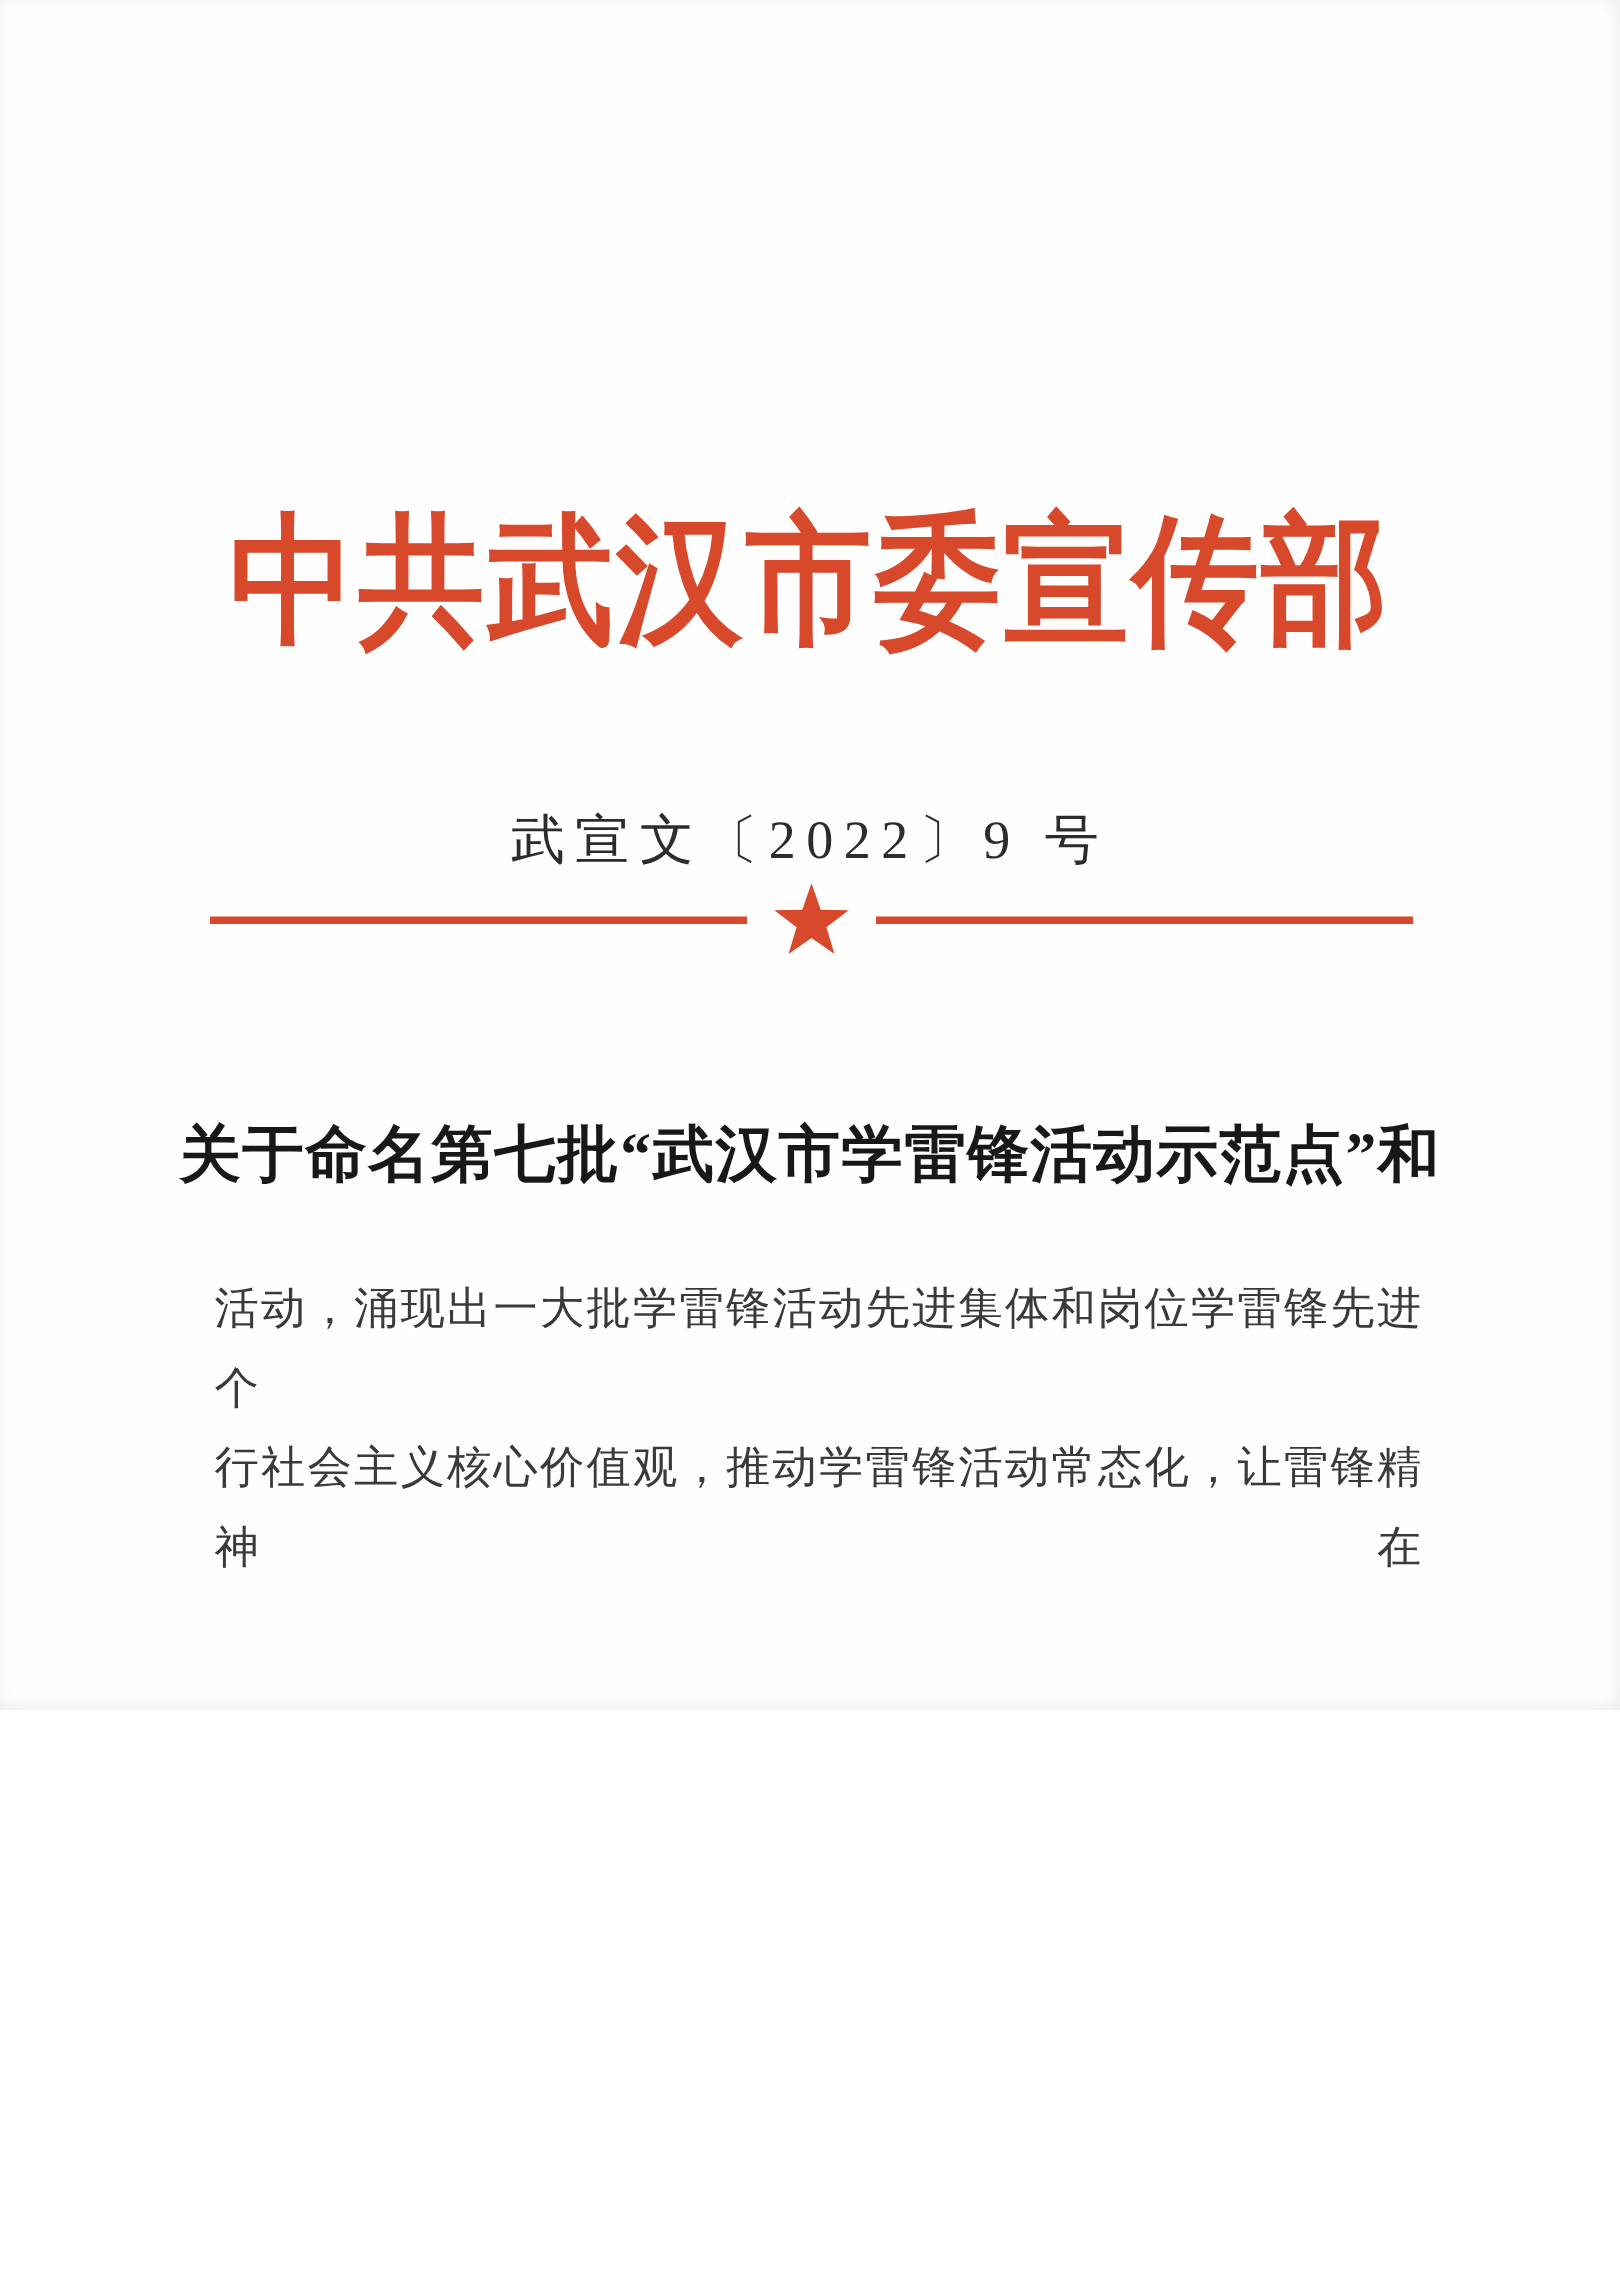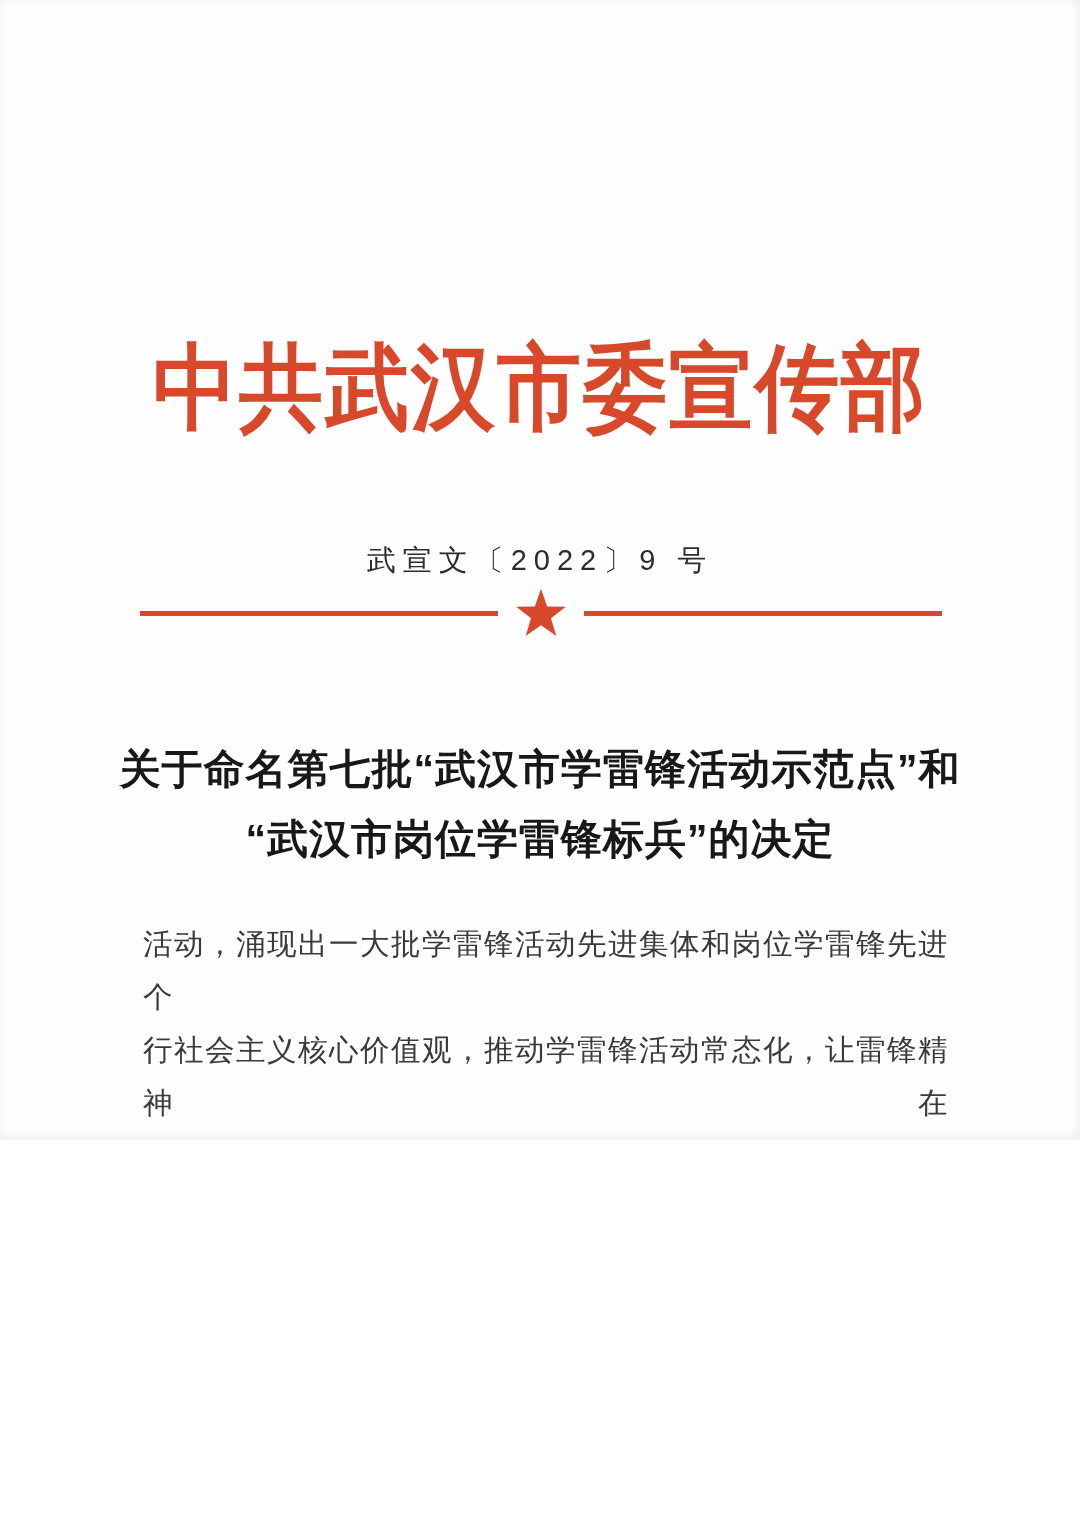--- a/index.html
+++ b/index.html
@@ -8,42 +8,42 @@
     background: #ffffff;
   }
   .page {
     position: relative;
     width: 1080px;
     height: 1140px;
     margin: 0 auto;
     background: #fefefe;
     overflow: hidden;
     box-shadow: inset 0 0 16px rgba(0,0,0,0.045), inset -4px -4px 8px rgba(0,0,0,0.03);
-    font-family: Liberation Sans, sans-serif;
+    font-family: Liberation Serif, serif;
   }
   .org-name {
     margin: 0;
     padding-top: 336px;
     text-align: center;
   }
   .org-name-inner {
     display: inline-block;
     font-size: 84px;
     font-weight: bold;
     color: #d8492b;
     letter-spacing: 2px;
     line-height: 1.25;
     transform: scaleY(1.12);
     transform-origin: center;
     white-space: nowrap;
   }
   .doc-number {
     margin-top: 102px;
     text-align: center;
-    font-size: 29px;
+    font-size: 36px;
     color: #2c2c2c;
     letter-spacing: 7px;
     line-height: 34px;
   }
   .divider {
     margin: 10px 138px 0 140px;
     display: flex;
     align-items: center;
     gap: 14px;
   }
@@ -98,21 +98,20 @@
     <span class="star">
       <svg viewBox="0 0 60 52" xmlns="http://www.w3.org/2000/svg">
         <polygon fill="#d8492b" points="30,1 36.35,19.26 55.68,19.66 40.27,31.34 45.87,49.84 30,38.8 14.13,49.84 19.73,31.34 4.32,19.66 23.65,19.26"></polygon>
       </svg>
     </span>
     <span class="rule"></span>
   </div>
 
   <div class="doc-title">
     <div class="title-line">关于命名第七批“武汉市学雷锋活动示范点”和</div>
-    <div class="title-line">“武汉市岗位学雷锋标兵”的决定</div>
   </div>
 
   <div class="body-text">
     <div class="body-line">活动，涌现出一大批学雷锋活动先进集体和岗位学雷锋先进个</div>
     <div class="body-line">行社会主义核心价值观，推动学雷锋活动常态化，让雷锋精神在</div>
 
   </div>
 
 </div>
 

